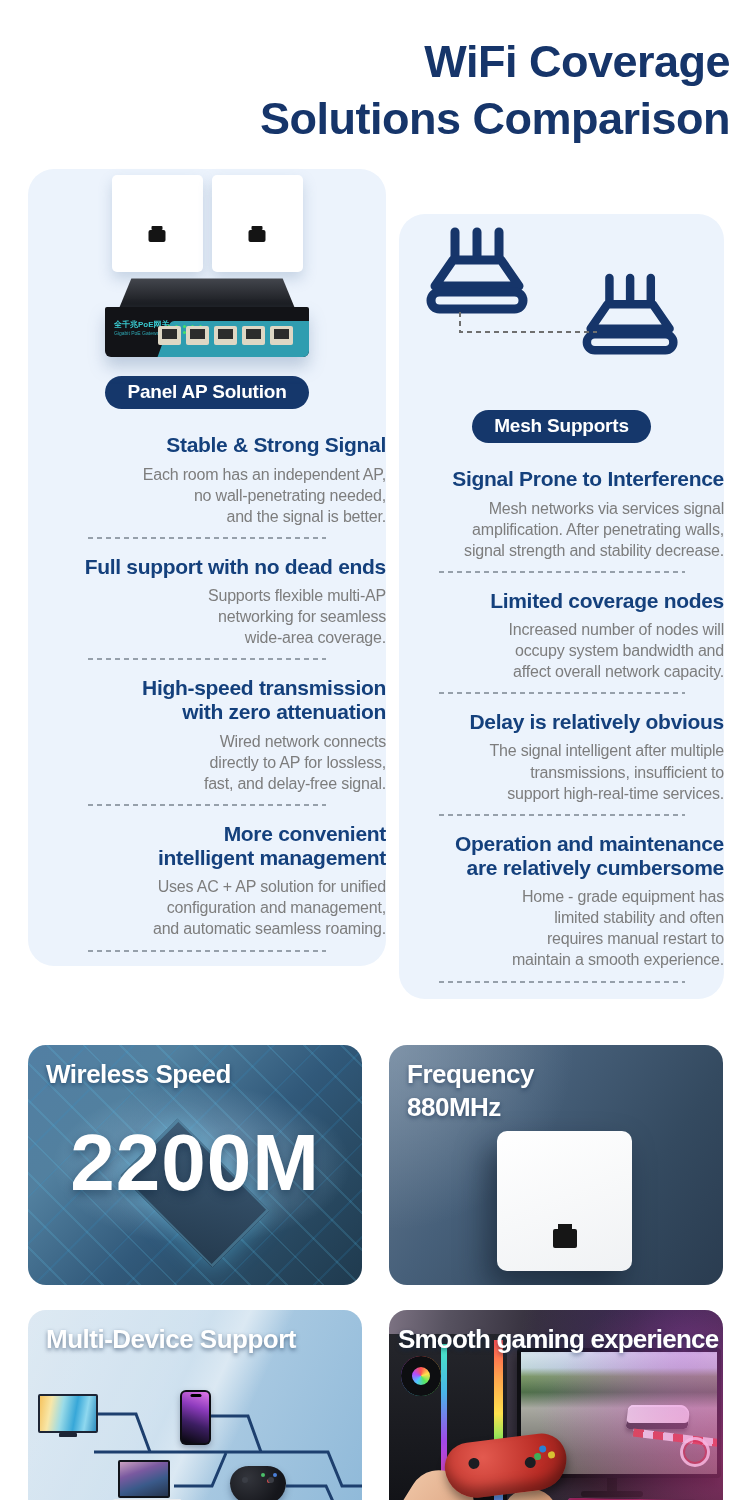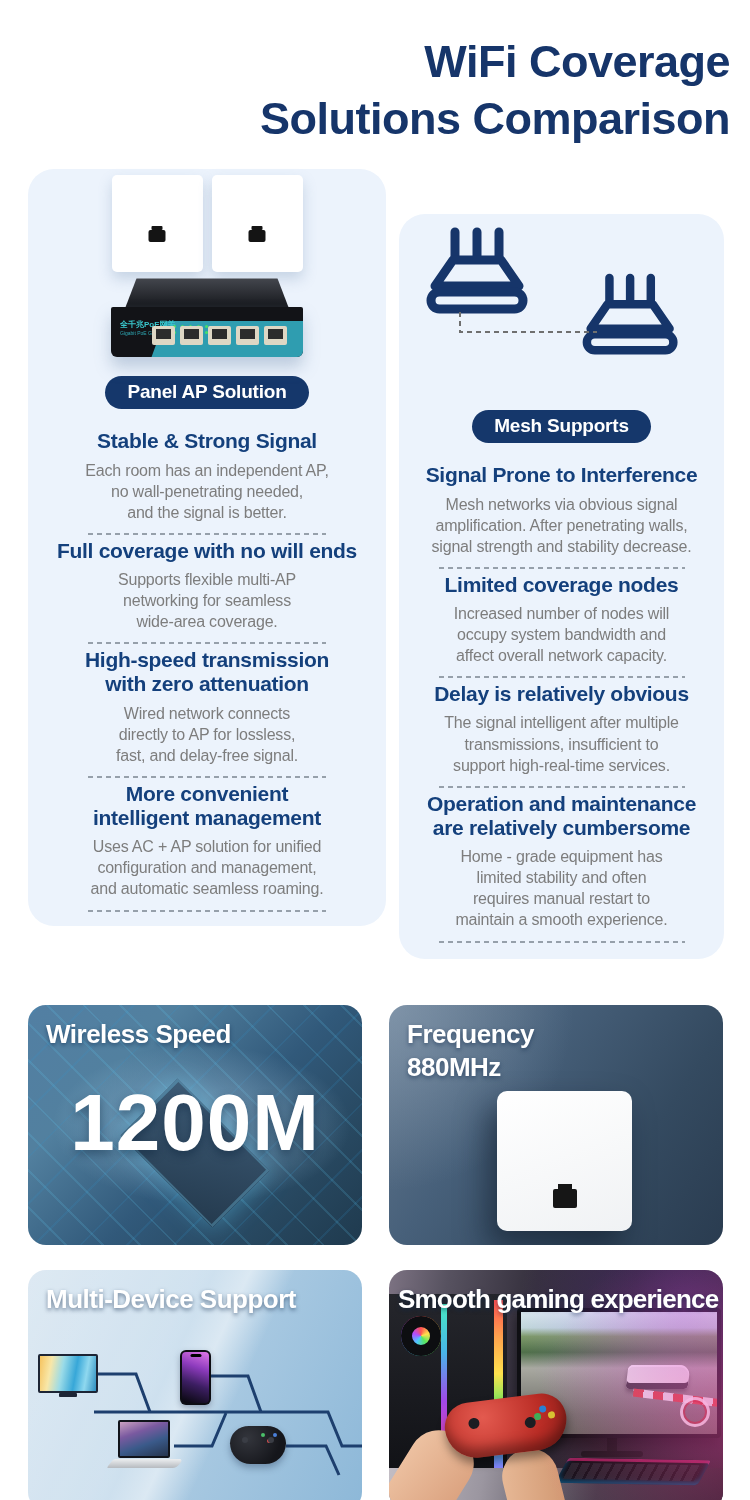--- a/index.html
+++ b/index.html
@@ -24,21 +24,21 @@
   .card-right{width:325px;min-height:677px;margin-top:45px;padding-bottom:16px;}
 
   
   .panels{display:flex;justify-content:center;gap:9px;padding-top:6px;}
   .ap-sq{width:91px;height:97px;background:#fff;border-radius:5px;position:relative;
     box-shadow:0 7px 14px rgba(110,140,175,.30);}
   .ap-sq .rj45{position:absolute;left:50%;top:56%;transform:translateX(-50%);
     width:17px;height:12px;background:#141414;border-radius:2px;}
   .ap-sq .rj45::before{content:"";position:absolute;top:-4px;left:3px;right:3px;height:4px;background:#141414;border-radius:1px;}
 
-  .switch-wrap{width:192px;height:84px;margin:6px auto 0;position:relative;}
+  .switch-wrap{width:192px;height:84px;margin:6px auto 0;position:relative;padding-left:12px;}
   .switch-top{position:absolute;top:0;left:14px;right:14px;height:30px;
     background:linear-gradient(180deg,#44474e 0%,#1c1e23 85%);
     clip-path:polygon(7% 0,93% 0,100% 100%,0 100%);}
   .switch-front{position:absolute;top:29px;left:0;right:0;height:50px;background:#121317;
     border-radius:2px 2px 6px 6px;overflow:hidden;
     box-shadow:0 10px 16px rgba(100,130,165,.35);}
   .switch-label{position:absolute;left:9px;top:13px;text-align:left;color:#39c8ce;
     font-size:8px;font-weight:bold;line-height:1.25;}
   .switch-label .sub{font-size:5px;color:#2ea9b5;font-weight:normal;display:block;}
   .switch-swoosh{position:absolute;right:-10px;top:14px;width:156px;height:42px;
@@ -47,25 +47,25 @@
   .sport{width:23px;height:19px;background:#ded7c4;border-radius:2px;position:relative;}
   .sport::after{content:"";position:absolute;left:4px;right:4px;top:3px;bottom:6px;background:#2c2c2c;}
   .leds{position:absolute;left:62px;top:18px;display:grid;grid-template-columns:repeat(5,5px);grid-gap:3px 3px;}
   .led{width:3px;height:3px;border-radius:50%;background:#46e06a;}
 
   
   .mesh-visual{position:relative;height:182px;}
   .mesh-visual svg{position:absolute;inset:0;}
 
   
-  .badge{display:inline-block;margin:14px auto 16px;background:#15376b;color:#fff;
+  .badge{display:inline-block;margin:14px auto 8px;background:#15376b;color:#fff;
     font-weight:bold;font-size:19px;padding:5px 22px 6px;border-radius:19px;letter-spacing:-0.2px;}
 
   
-  .section{margin-top:4px;padding:0 0;}
+  .section{margin-top:16px;padding:0 0;text-align:right;}
   .section h3{margin:0 0 6px;font-size:21px;line-height:1.15;font-weight:bold;
     color:#14407c;letter-spacing:-0.3px;}
   .section p{margin:0;font-size:16px;line-height:1.32;color:#7d7d7d;letter-spacing:-0.2px;}
   .dashes{height:2px;width:238px;margin:10px auto 0;
     background:repeating-linear-gradient(90deg,#96a0aa 0 5px,transparent 5px 9px);}
   .card-right .dashes{width:246px;}
 
   
   .tiles{display:grid;grid-template-columns:334px 334px;grid-gap:25px 27px;margin:46px 28px 0;}
   .tile{position:relative;height:240px;border-radius:18px;overflow:hidden;}
@@ -221,21 +221,21 @@
     <div><span class="badge">Panel AP Solution</span></div>
 
     <div class="section">
       <h3 class="pre">Stable &amp; Strong Signal</h3>
       <p class="pre">Each room has an independent AP,
 no wall-penetrating needed,
 and the signal is better.</p>
       <div class="dashes"></div>
     </div>
     <div class="section">
-      <h3 class="pre">Full coverage with no will ends</h3>
+      <h3 class="pre">Full support with no dead ends</h3>
       <p class="pre">Supports flexible multi-AP
 networking for seamless
 wide-area coverage.</p>
       <div class="dashes"></div>
     </div>
     <div class="section">
       <h3 class="pre">High-speed transmission
 with zero attenuation</h3>
       <p class="pre">Wired network connects
 directly to AP for lossless,
@@ -267,21 +267,21 @@
             <rect x="2" y="62" width="92" height="17" rx="8.5"></rect>
           </g>
         </g>
         <path d="M61,98 V118 H198" stroke="#6f6f6f" stroke-width="2" stroke-dasharray="5 4" fill="none"></path>
       </svg>
     </div>
     <div><span class="badge">Mesh Supports</span></div>
 
     <div class="section">
       <h3 class="pre">Signal Prone to Interference</h3>
-      <p class="pre">Mesh networks via obvious signal
+      <p class="pre">Mesh networks via services signal
 amplification. After penetrating walls,
 signal strength and stability decrease.</p>
       <div class="dashes"></div>
     </div>
     <div class="section">
       <h3 class="pre">Limited coverage nodes</h3>
       <p class="pre">Increased number of nodes will
 occupy system bandwidth and
 affect overall network capacity.</p>
       <div class="dashes"></div>
@@ -303,21 +303,21 @@
       <div class="dashes"></div>
     </div>
   </div>
 </div>
 
 <div class="tiles">
 
   <div class="tile tile-speed">
     <div class="chip"></div>
     <div class="tile-title">Wireless Speed</div>
-    <div class="speed-value">1200M</div>
+    <div class="speed-value">2200M</div>
   </div>
 
   <div class="tile tile-freq">
     <div class="ap-panel">
         <div class="rj45b"></div>
       </div>
     <div class="tile-title pre">Frequency
 880MHz</div>
   </div>
 

